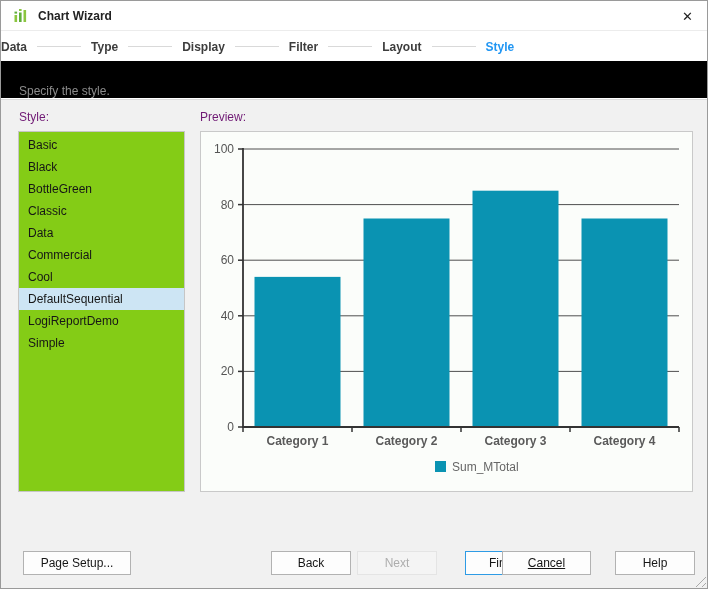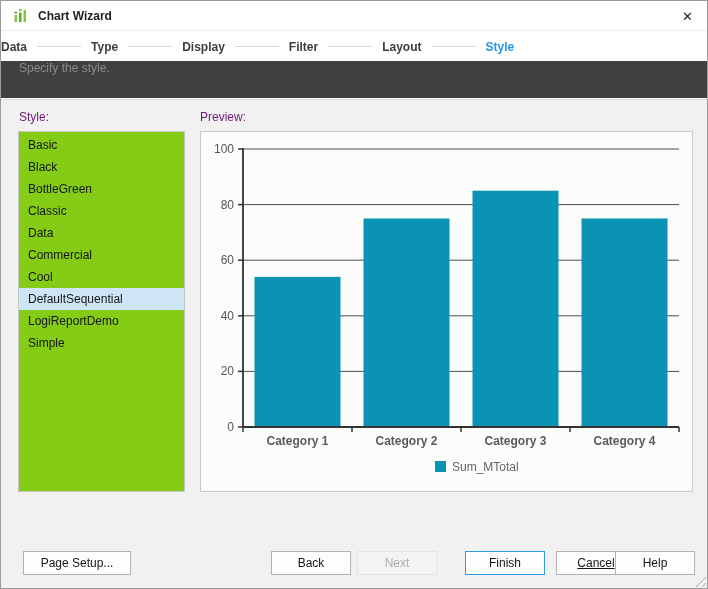--- a/index.html
+++ b/index.html
@@ -12,21 +12,21 @@
   .titlebar { position:absolute; top:0; left:0; right:0; height:30px; background:#fff; border-bottom:1px solid #ececec; display:flex; align-items:center; padding:12px 10px; box-sizing:border-box; }
   .app-icon { width:16px; height:16px; margin-left:2px; flex:0 0 auto; }
   .window-title { margin-left:9px; font-size:12px; font-weight:700; color:#222; }
   .close-btn { position:absolute; right:11px; top:7px; width:17px; height:17px; display:flex; align-items:center; justify-content:center; font-size:13px; color:#222; cursor:default; }
   
   .steps { position:absolute; top:31px; left:0; right:0; height:29px; display:flex; align-items:center; background:#fff; }
   .step { font-size:12px; font-weight:700; color:#3d3d3d; white-space:nowrap; }
   .step.active { color:#2196f3; }
   .step-connector { width:44px; height:1px; background:#d9d9d9; margin:0 10px; flex:0 0 auto; }
   
-  .subtitle-row { position:absolute; top:60px; left:0; right:0; height:37px; background:#404040; display:flex; align-items:flex-start; padding-left:18px; }
+  .subtitle-row { position:absolute; top:60px; left:0; right:0; height:37px; background:#000000; display:flex; align-items:flex-end; padding-left:18px; }
   .subtitle { font-size:12px; color:#8c8c8c; }
   
   .panel-label { position:absolute; font-size:12px; color:#701a75; }
   #style-label { left:18px; top:109px; }
   #preview-label { left:199px; top:109px; }
   .list-box { position:absolute; left:17px; top:130px; width:167px; height:361px; box-sizing:border-box; background:#84cc16; border:1px solid #c6c6c6; padding-top:2px; overflow:hidden; }
   .list-item { height:22px; line-height:22px; padding-left:9px; font-size:12px; color:#161616; white-space:nowrap; cursor:default; }
   .list-item.selected { background:#cde5f4; }
   .preview-panel { position:absolute; left:199px; top:130px; width:493px; height:361px; box-sizing:border-box; background:#fbfdfa; border:1px solid #c9c9c9; }
   .preview-panel svg { display:block; }
@@ -34,21 +34,21 @@
   .btn {
     position:absolute; top:550px; height:24px; box-sizing:border-box;
     background:#fdfdfd; border:1px solid #b2b2b2; color:#161616;
     font-size:12px; font-family:"Liberation Sans", sans-serif;
     display:flex; align-items:center; justify-content:center; padding:0; cursor:default;
   }
   #btn-page-setup { left:22px;  width:108px; }
   #btn-back   { left:270px; width:80px; }
   #btn-next   { left:356px; width:80px; background:#f4f4f4; border-color:#e4e4e4; color:#adadad; }
   #btn-finish { left:464px; width:80px; border:1px solid #2e9be5; }
-  #btn-cancel { left:555px; width:80px;text-decoration:underline; }
+  #btn-cancel { left:501px; width:89px;text-decoration:underline; }
   #btn-help   { left:614px; width:80px; }
   
   .resize-grip { position:absolute; right:1px; bottom:1px; width:13px; height:13px;
     background:
       linear-gradient(135deg, transparent 0 50%, transparent 50%),
       repeating-linear-gradient(135deg, transparent 0 3px, #a9a9a9 3px 4px);
     clip-path:polygon(100% 0, 100% 100%, 0 100%);
   }
 </style>
 </head>

